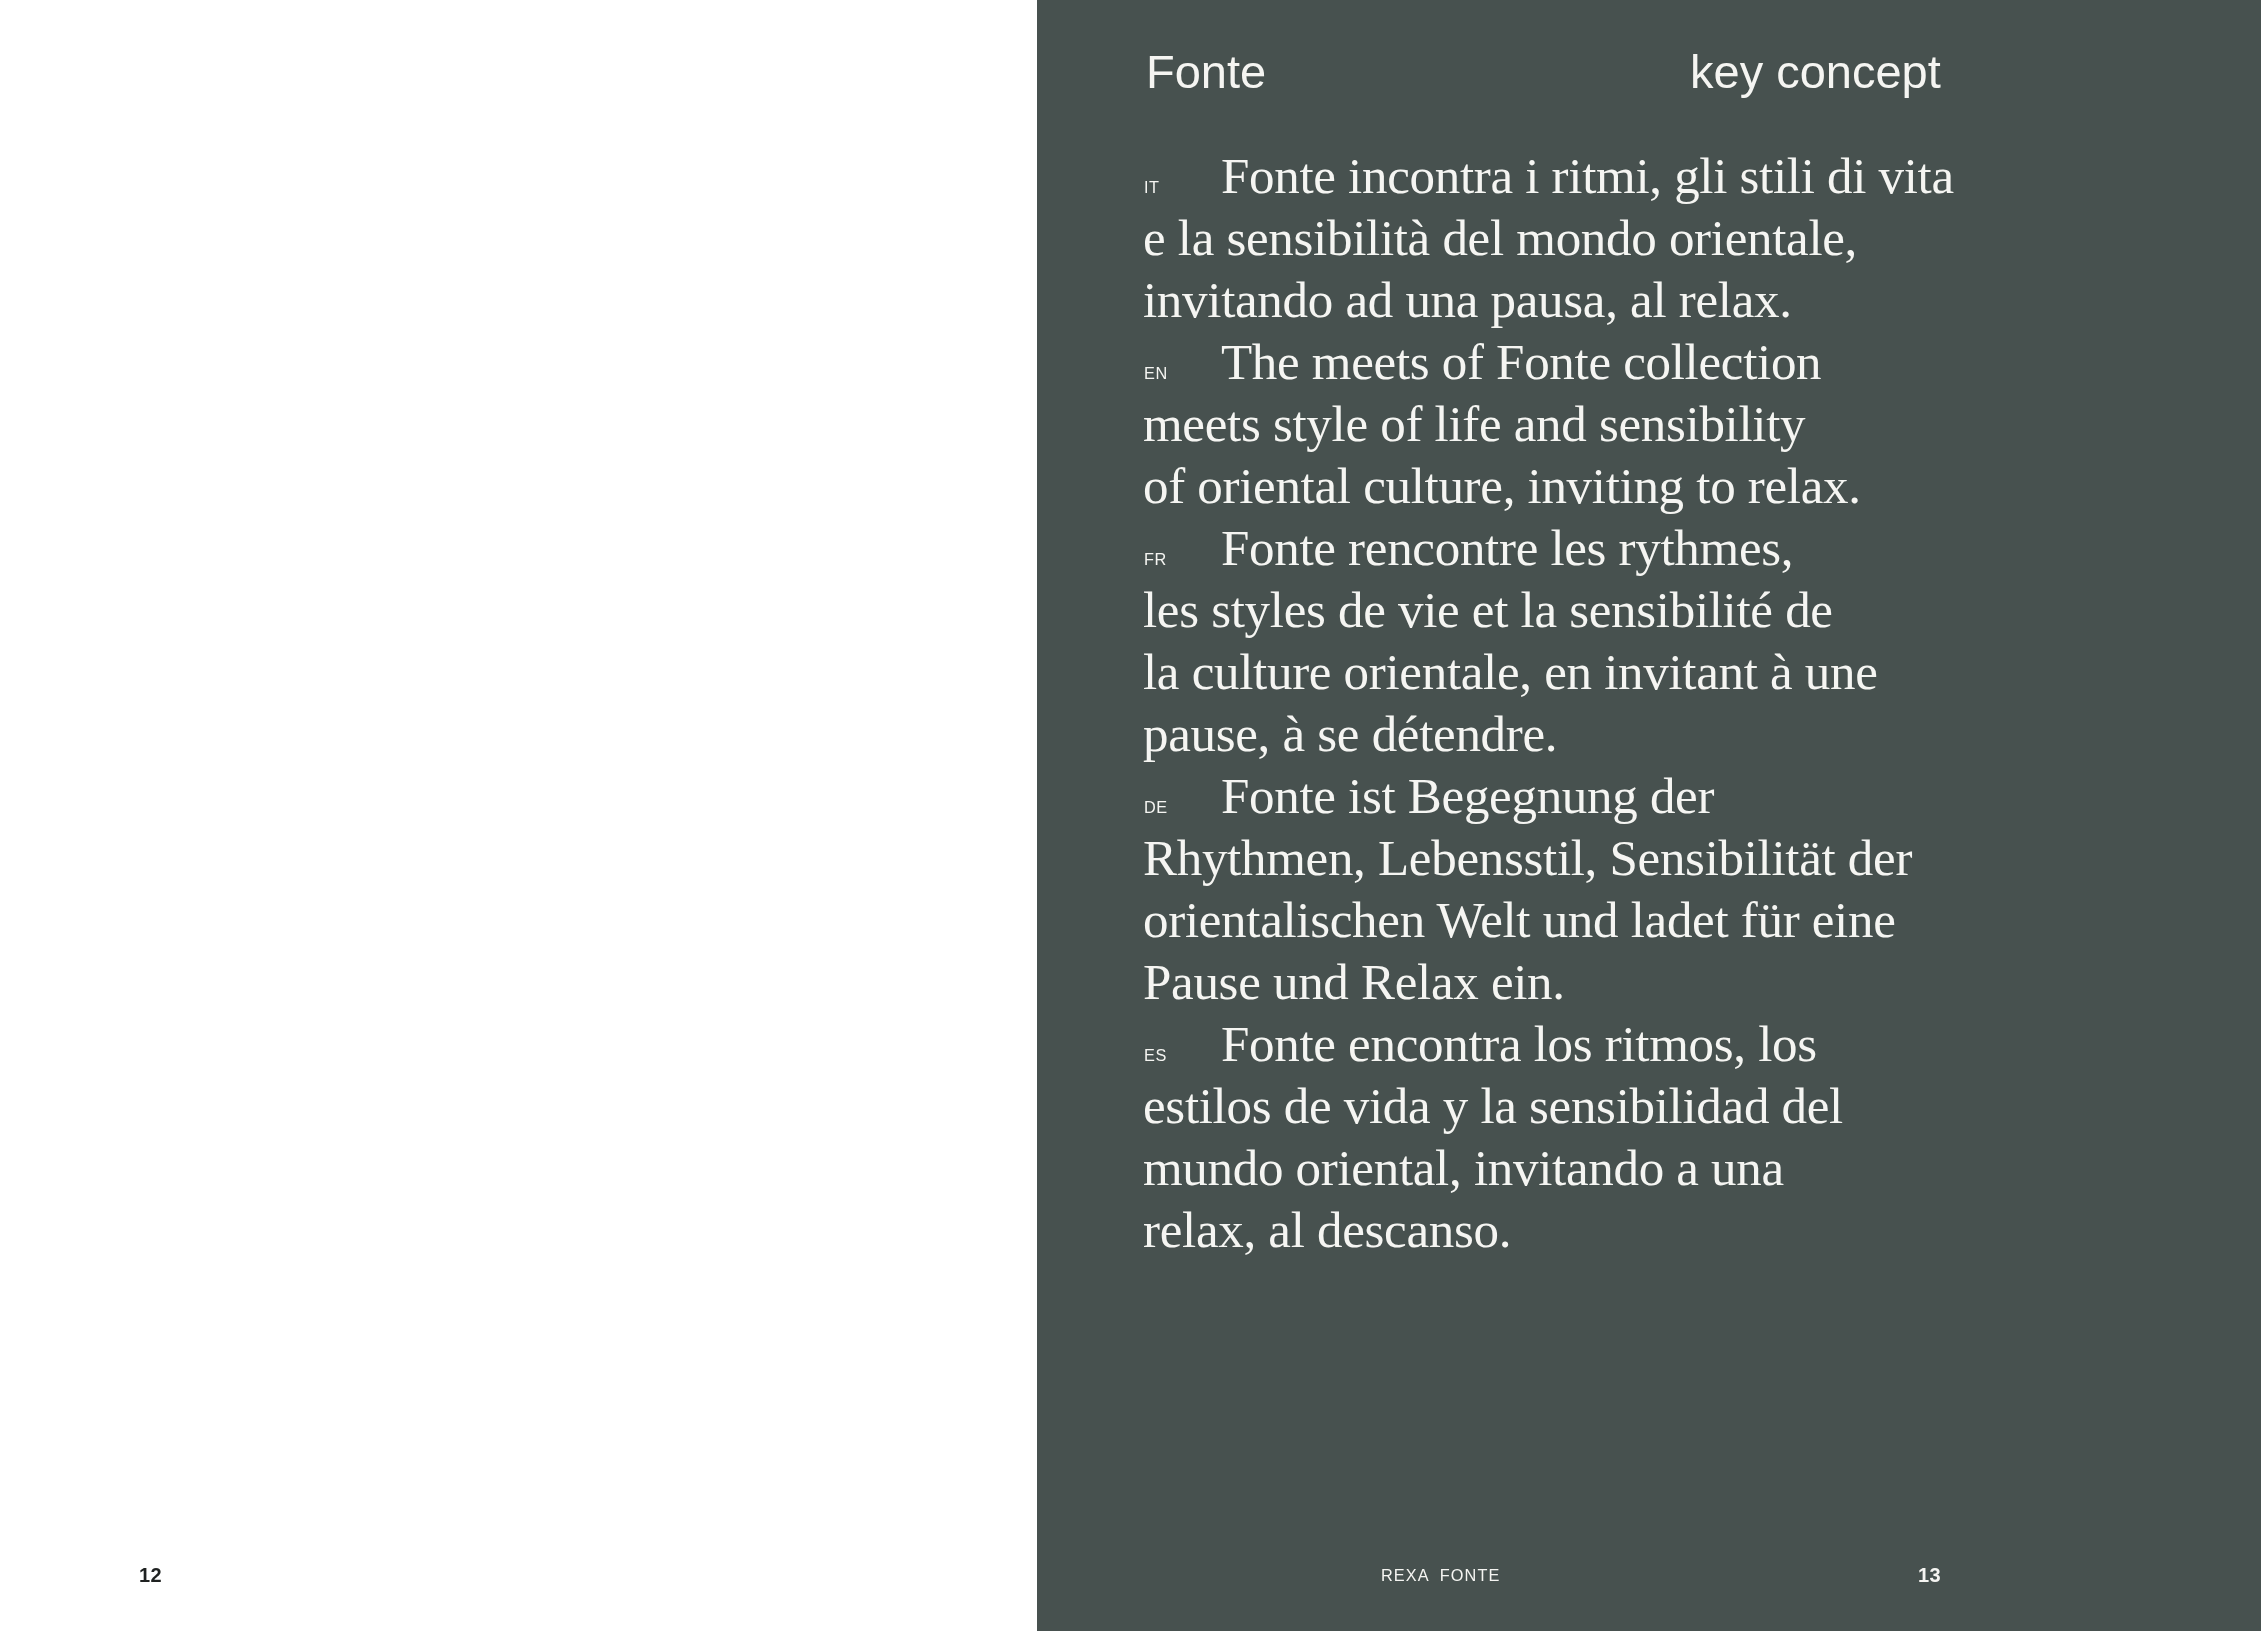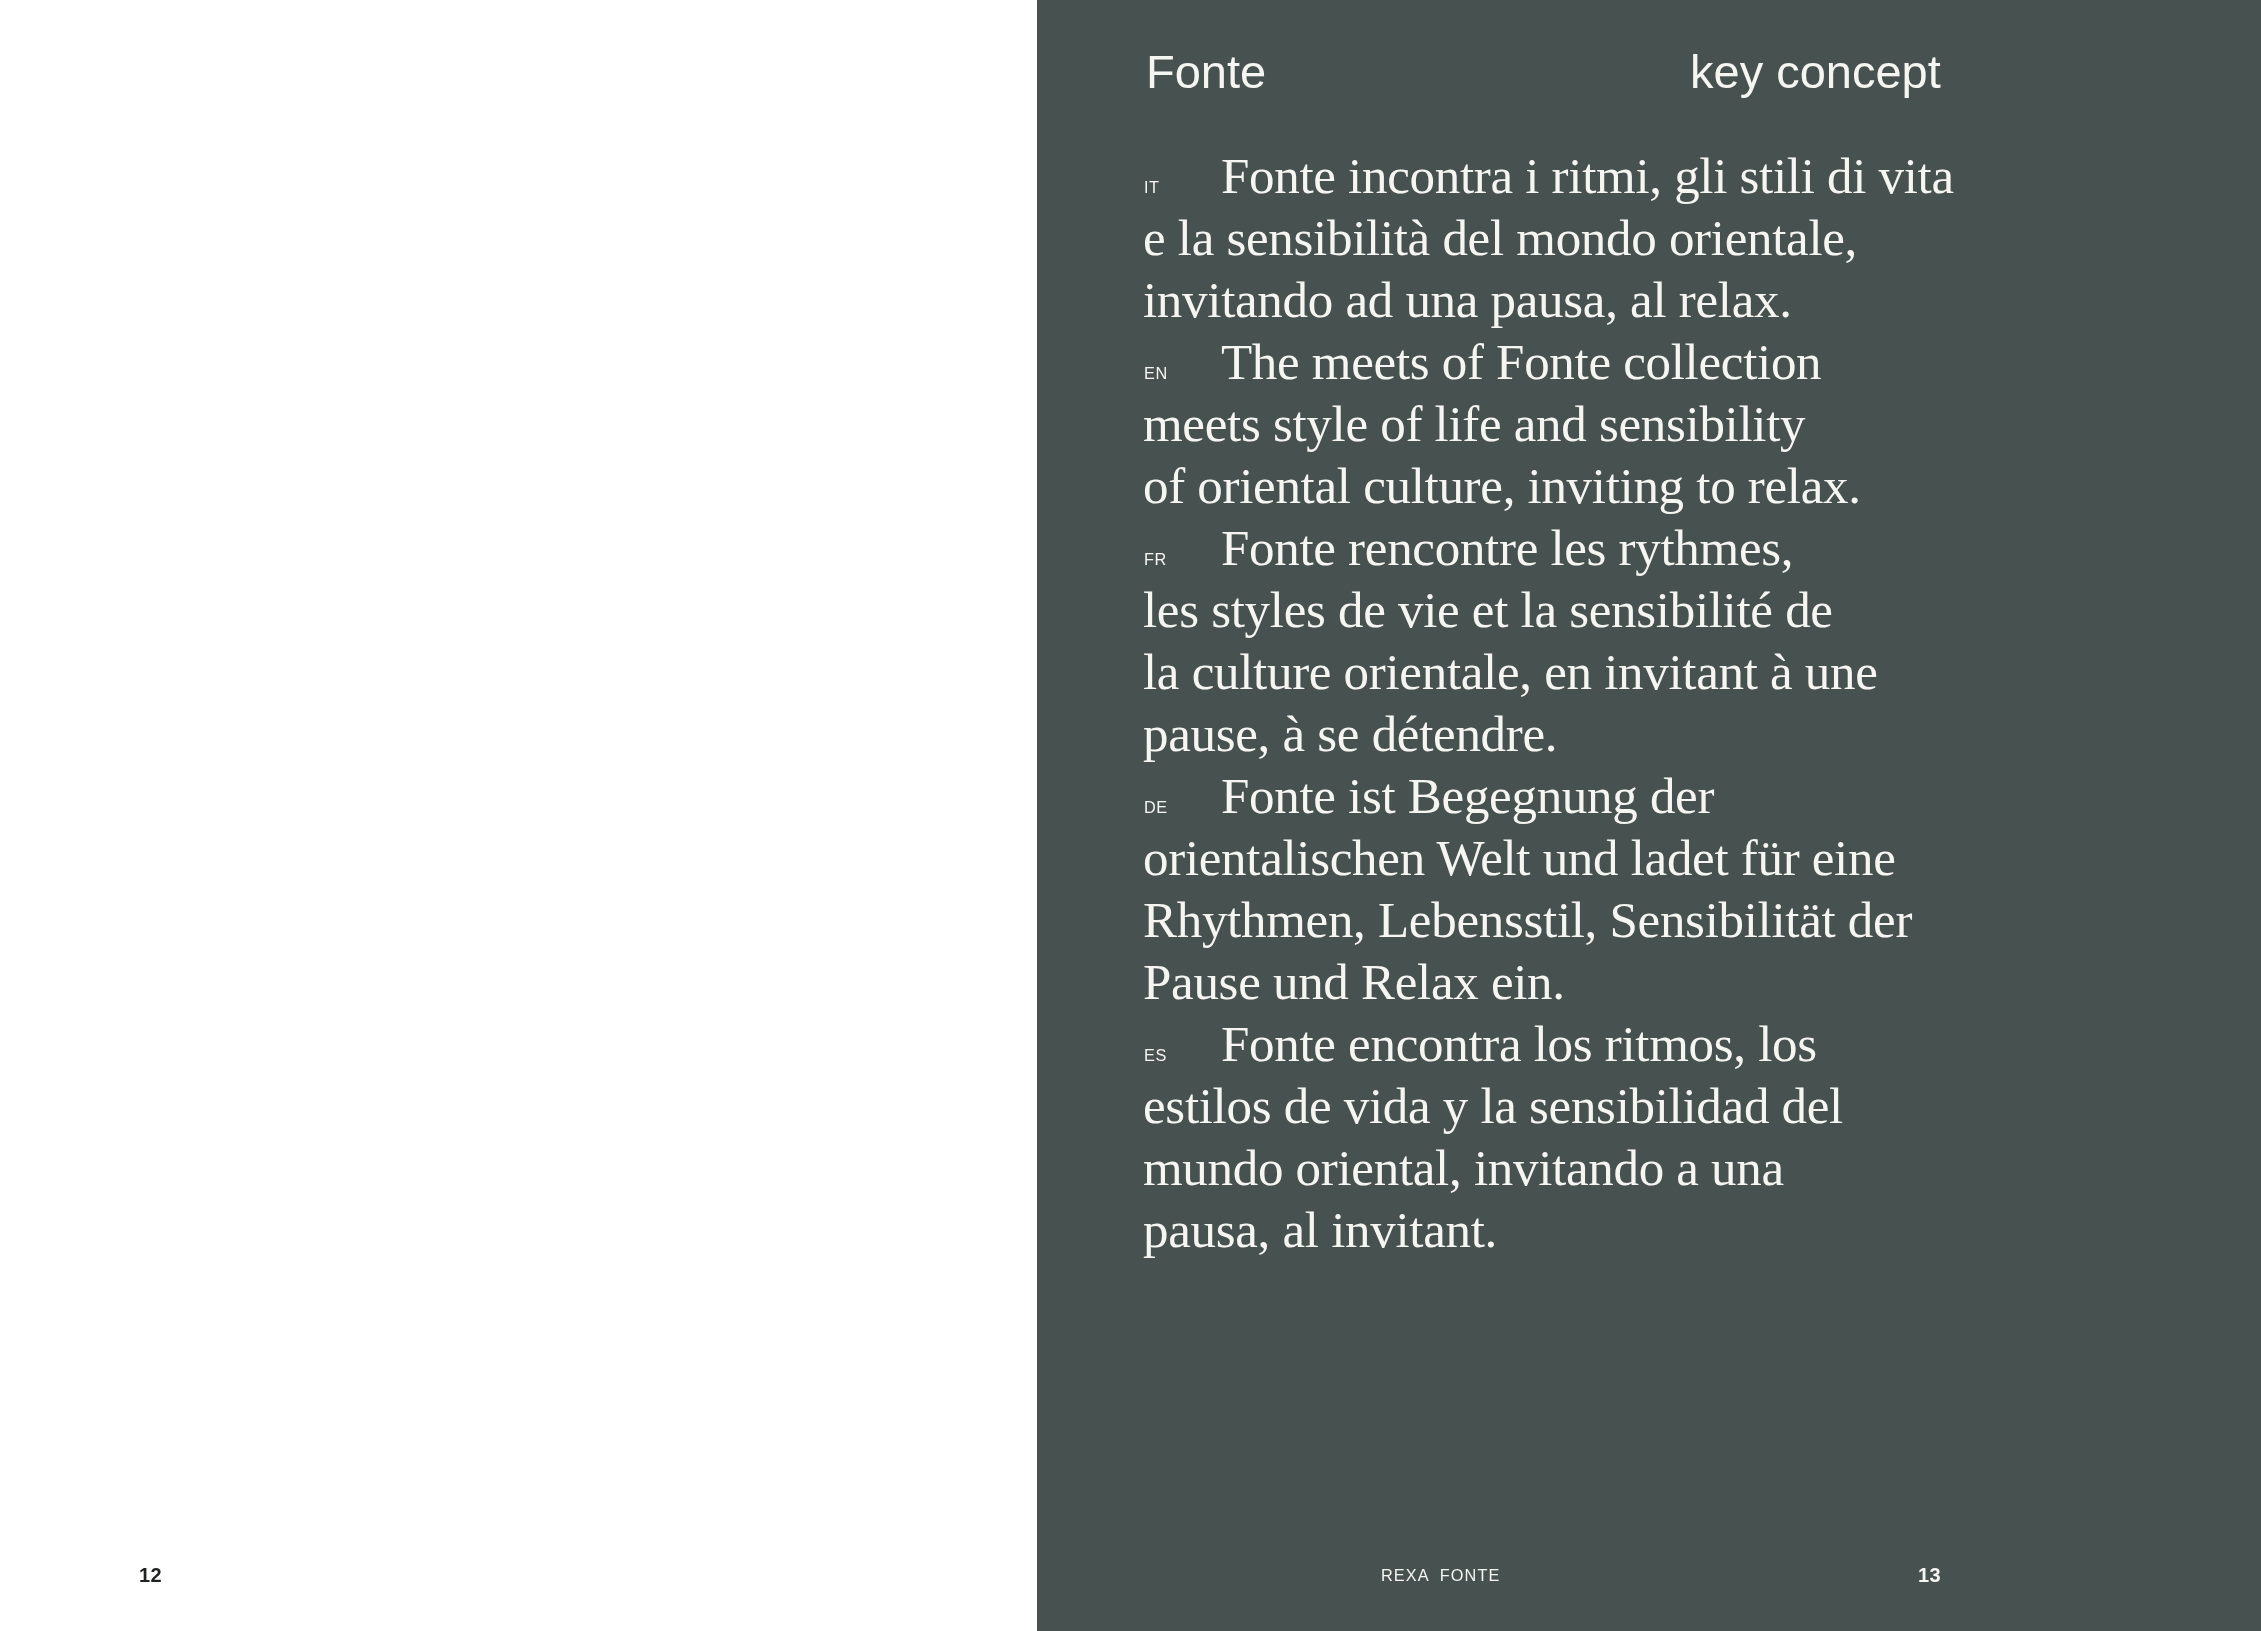--- a/index.html
+++ b/index.html
@@ -80,30 +80,30 @@
 
     <p class="para">
       <span class="line first"><span class="lang-tag">FR</span><span>Fonte rencontre les rythmes,</span></span>
       <span class="line">les styles de vie et la sensibilité de</span>
       <span class="line">la culture orientale, en invitant à une</span>
       <span class="line">pause, à se détendre.</span>
     </p>
 
     <p class="para">
       <span class="line first"><span class="lang-tag">DE</span><span>Fonte ist Begegnung der</span></span>
+      <span class="line">Rhythmen, Lebensstil, Sensibilität der</span>
       <span class="line">orientalischen Welt und ladet für eine</span>
-      <span class="line">Rhythmen, Lebensstil, Sensibilität der</span>
       <span class="line">Pause und Relax ein.</span>
     </p>
 
     <p class="para">
       <span class="line first"><span class="lang-tag">ES</span><span>Fonte encontra los ritmos, los</span></span>
       <span class="line">estilos de vida y la sensibilidad del</span>
       <span class="line">mundo oriental, invitando a una</span>
-      <span class="line">pausa, al invitant.</span>
+      <span class="line">relax, al descanso.</span>
     </p>
 
   </article>
 
   <div class="footer-label">
     <span>REXA</span><span class="gap"></span><span>FONTE</span>
   </div>
 
   <span class="pagenum pagenum-right">13</span>
 

